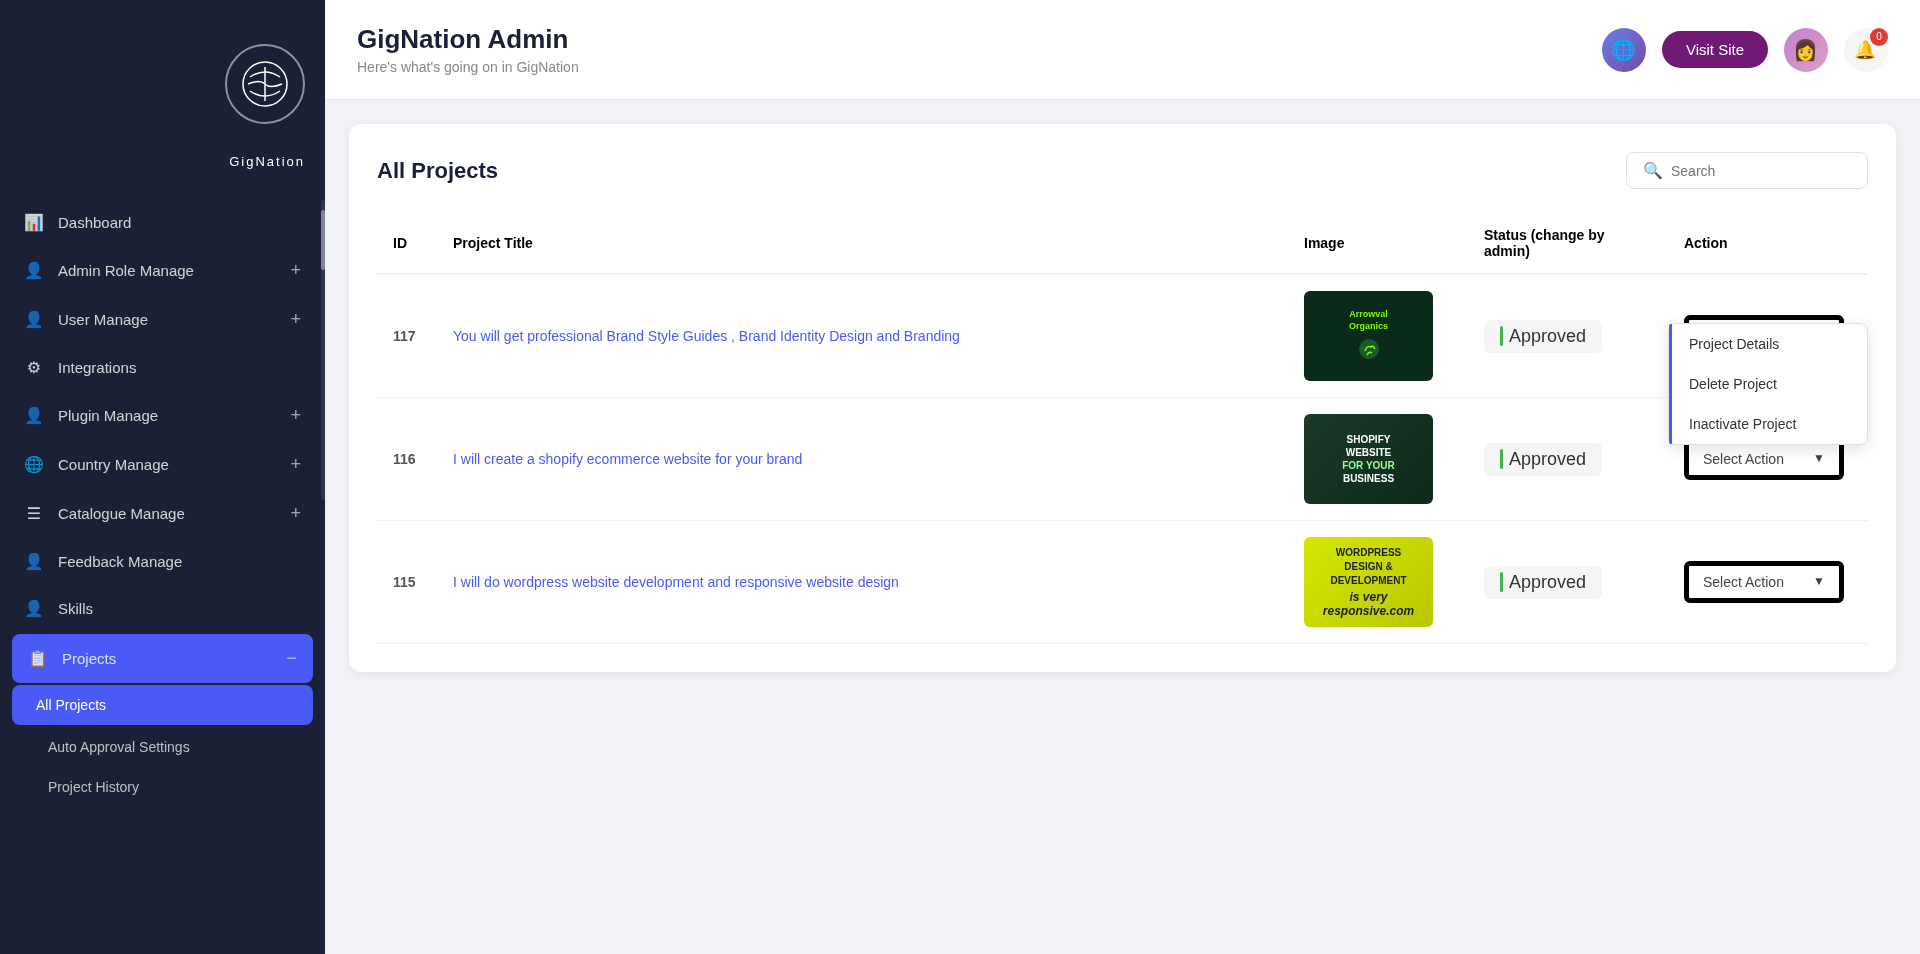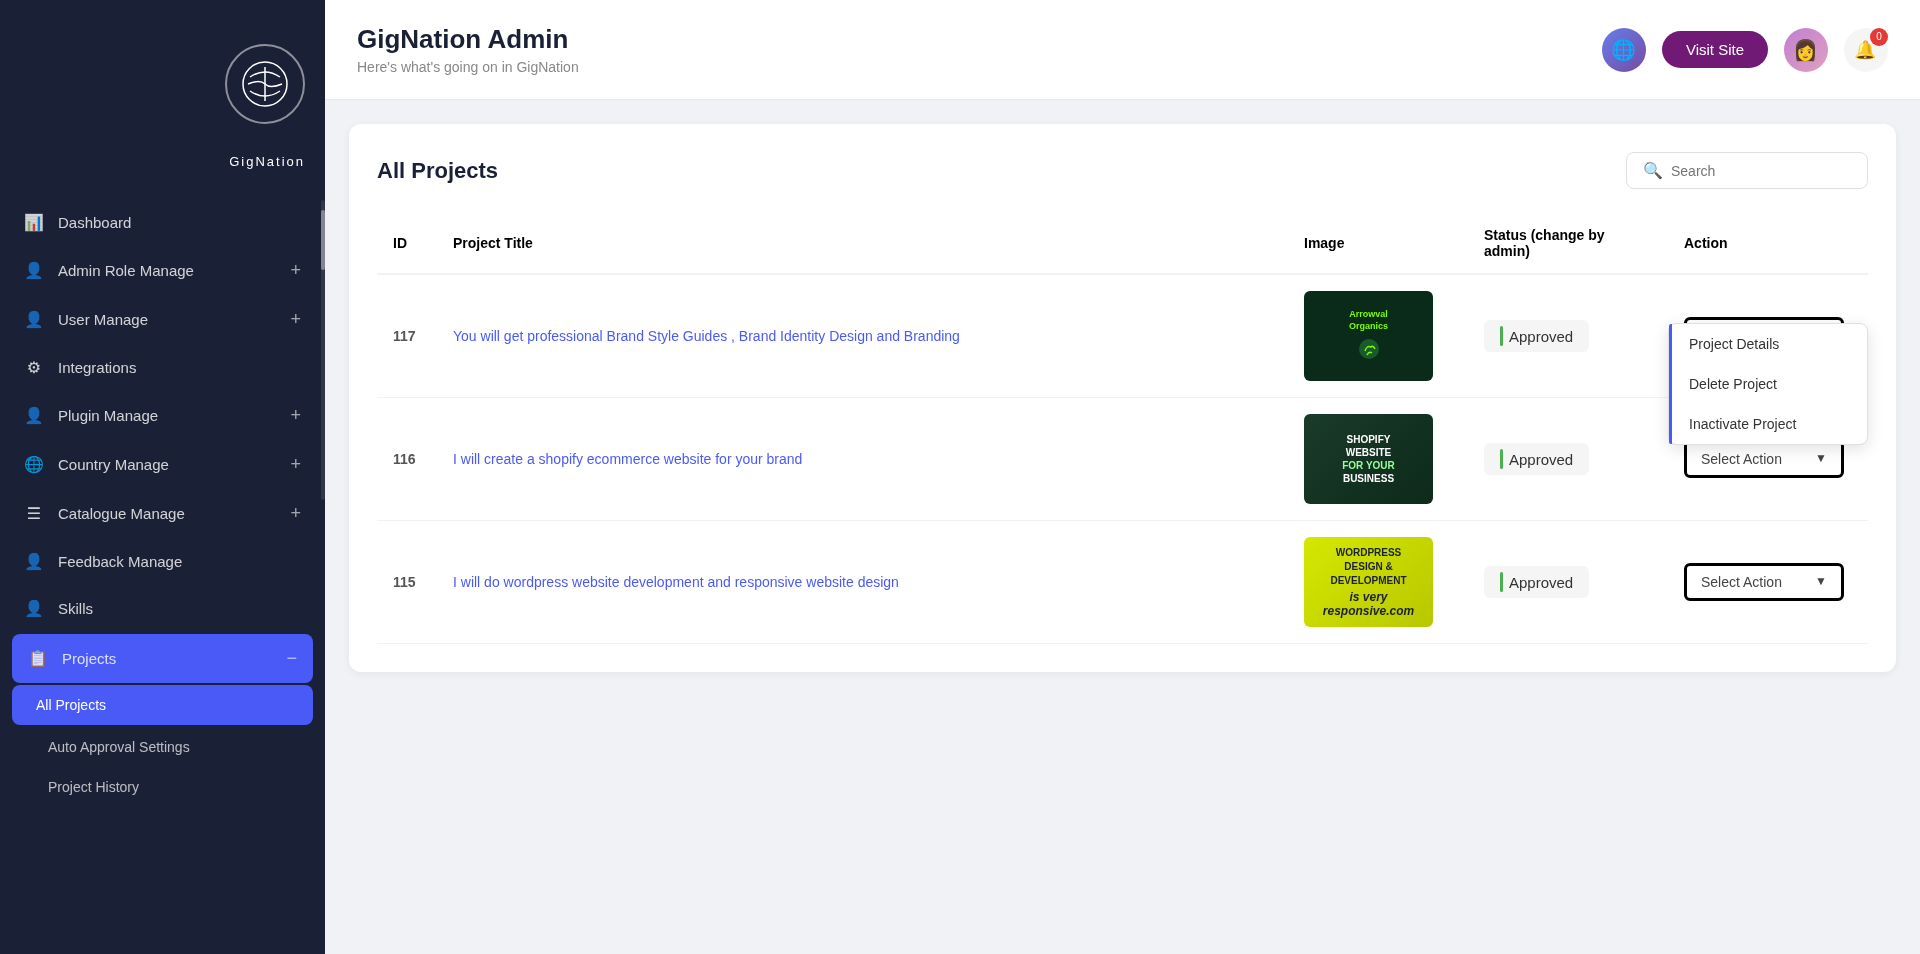--- a/index.html
+++ b/index.html
@@ -257,37 +257,37 @@
       justify-content: center;
     }
     .status-cell { width: 200px; }
     .status-badge {
       display: inline-flex;
       align-items: center;
       gap: 6px;
       padding: 6px 16px;
       background: #f5f5f5;
       border-radius: 6px;
-      font-size: 15px;
+      font-size: 18px;
       color: #333;
     }
     .status-bar {
       width: 3px;
       height: 20px;
       background: #4caf50;
       border-radius: 2px;
     }
     .action-cell { width: 200px; position: relative; }
 
     
     .select-action-btn {
       display: flex;
       align-items: flex-start;
       justify-content: space-between;
-      border: 3px solid #000000;
+      border: 5px solid #000000;
       border-radius: 6px;
       padding: 8px 14px;
       font-size: 14px;
       cursor: pointer;
       background: #fff;
       min-width: 160px;
       color: #444;
     }
     .select-action-btn .chevron { margin-left: 8px; font-size: 12px; }
 

